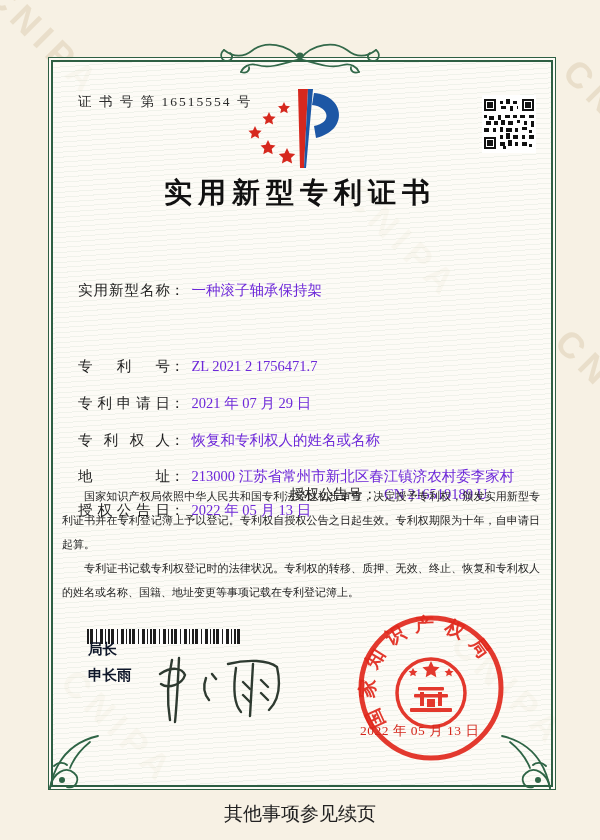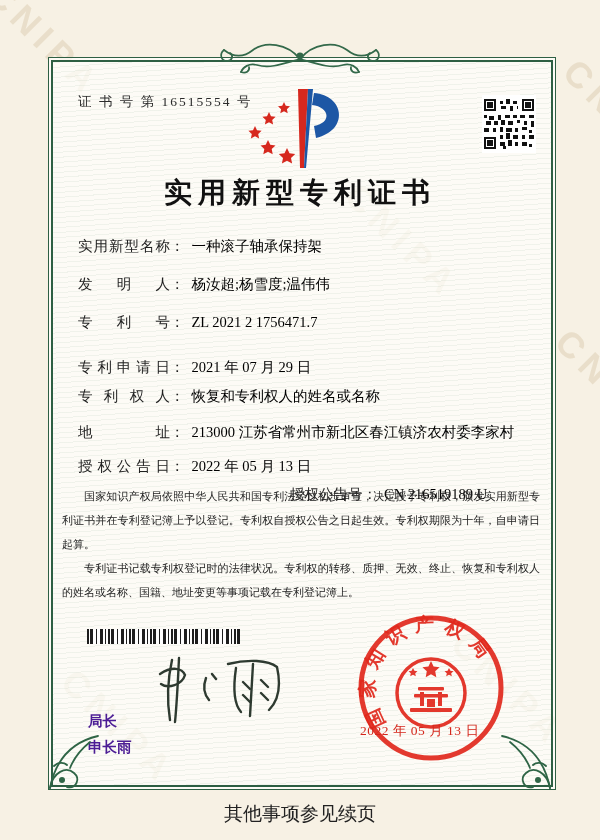--- a/index.html
+++ b/index.html
@@ -32,37 +32,37 @@
   .cert-no{
     position:absolute;left:78px;top:93px;font-size:13.5px;letter-spacing:2px;color:#2b2b2b;
   }
   .logo{position:absolute;left:242px;top:86px;width:112px;height:84px;}
   .qr{position:absolute;left:482px;top:95px;width:50px;height:54px;background:#fff;padding:2px;}
   .title{
     position:absolute;left:0;top:174px;width:600px;text-align:center;
     font-size:28px;font-weight:600;letter-spacing:6px;color:#111;
   }
   .frow{position:absolute;left:78px;width:460px;height:20px;font-size:14.5px;white-space:nowrap;}
-  .flabel{display:inline-block;width:92px;text-align:justify;text-align-last:justify;color:#1f1f1f;}
+  .flabel{display:inline-block;width:92px;text-align:justify;text-align-last:justify;color:#1f1f1f;margin-top:44px;}
   .fcolon{color:#1f1f1f;}
-  .fvalue{margin-left:7px;color:#000000;}
+  .fvalue{margin-left:7px;color:#6d28d9;}
   .fsub{position:absolute;left:212px;top:0;margin-top:28px;}
   .paras{
     position:absolute;left:62px;top:484px;width:478px;
     font-size:11px;line-height:24px;text-align:justify;color:#222;
   }
   .paras p{margin:0;text-indent:2em;}
   .barcode{
     position:absolute;left:87px;top:629px;width:153px;height:15px;background:#fff;
     background-image:repeating-linear-gradient(90deg,
       #1d1d1d 0 2px,#fdfdfd 2px 3px,#1d1d1d 3px 6px,#fdfdfd 6px 9px,
       #1d1d1d 9px 10px,#fdfdfd 10px 13px,#1d1d1d 13px 16px,#fdfdfd 16px 18px,
       #1d1d1d 18px 19px,#fdfdfd 19px 21px);
   }
-  .bureau{position:absolute;left:88px;top:708px;font-size:14.5px;font-weight:600;line-height:26px;color:#4c1d95;}
+  .bureau{position:absolute;left:88px;top:636px;font-size:14.5px;font-weight:600;line-height:26px;color:#0f172a;}
   .signature{position:absolute;left:148px;top:652px;width:170px;height:78px;}
   .seal{position:absolute;left:354px;top:611px;width:154px;height:154px;z-index:3;}
   .seal-date{
     position:absolute;left:360px;top:722px;width:140px;z-index:4;
     font-size:13.5px;color:#d4271c;letter-spacing:0.5px;white-space:nowrap;
   }
   .page-no{position:absolute;left:0;top:764px;width:600px;text-align:center;font-size:12.5px;color:#222;}
   .cont-note{position:absolute;left:0;top:801px;width:600px;text-align:center;font-size:19px;color:#222;z-index:2;}
   .ornament-top{position:absolute;left:213px;top:37px;width:174px;height:42px;z-index:3;}
   .corner{position:absolute;width:64px;height:62px;z-index:3;}
@@ -183,27 +183,24 @@
       <rect x="26" y="26" width="2" height="2"></rect>
         <rect x="11" y="27" width="2" height="2"></rect>
     </g>
   </svg>
 
   <div class="title">实用新型专利证书</div>
 
   <div class="frow" style="top:237px;">
     <span class="flabel">实用新型名称</span><span class="fcolon">：</span><span class="fvalue">一种滚子轴承保持架</span>
   </div>
-  <div class="frow" style="top:275px;">
-    <span class="flabel">发　明　人</span><span class="fcolon">：</span><span class="fvalue">杨汝超;杨雪度;温伟伟</span>
-  </div>
   <div class="frow" style="top:313px;">
     <span class="flabel">专　利　号</span><span class="fcolon">：</span><span class="fvalue">ZL 2021 2 1756471.7</span>
   </div>
-  <div class="frow" style="top:358px;">
+  <div class="frow" style="top:350px;">
     <span class="flabel">专利申请日</span><span class="fcolon">：</span><span class="fvalue">2021 年 07 月 29 日</span>
   </div>
   <div class="frow" style="top:387px;">
     <span class="flabel">专 利 权 人</span><span class="fcolon">：</span><span class="fvalue">恢复和专利权人的姓名或名称</span>
   </div>
   <div class="frow" style="top:423px;">
     <span class="flabel">地　　　址</span><span class="fcolon">：</span><span class="fvalue">213000 江苏省常州市新北区春江镇济农村委李家村</span>
   </div>
   <div class="frow" style="top:457px;">
     <span class="flabel">授权公告日</span><span class="fcolon">：</span><span class="fvalue">2022 年 05 月 13 日</span>

